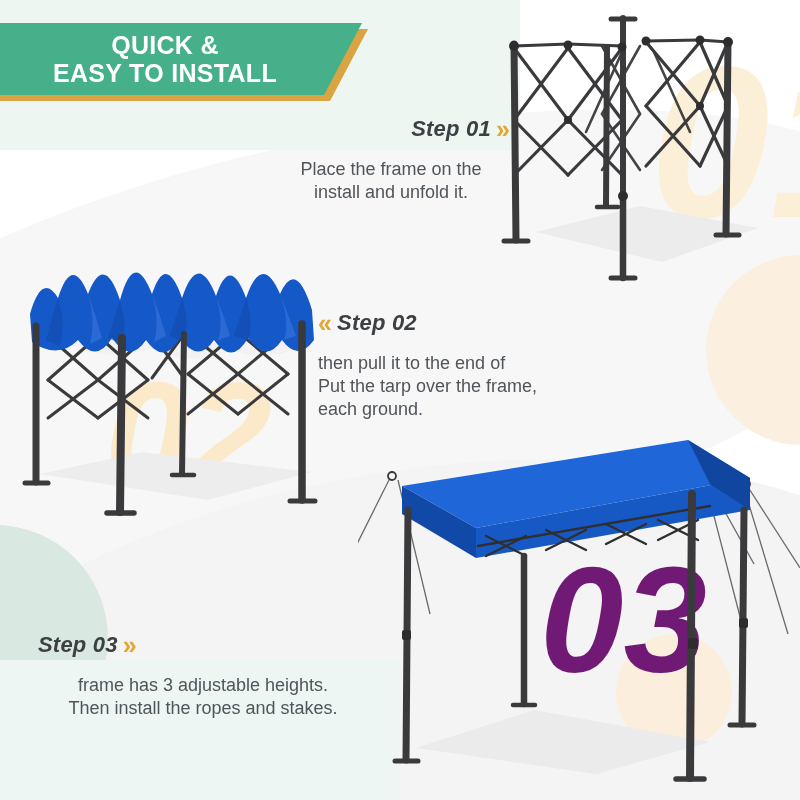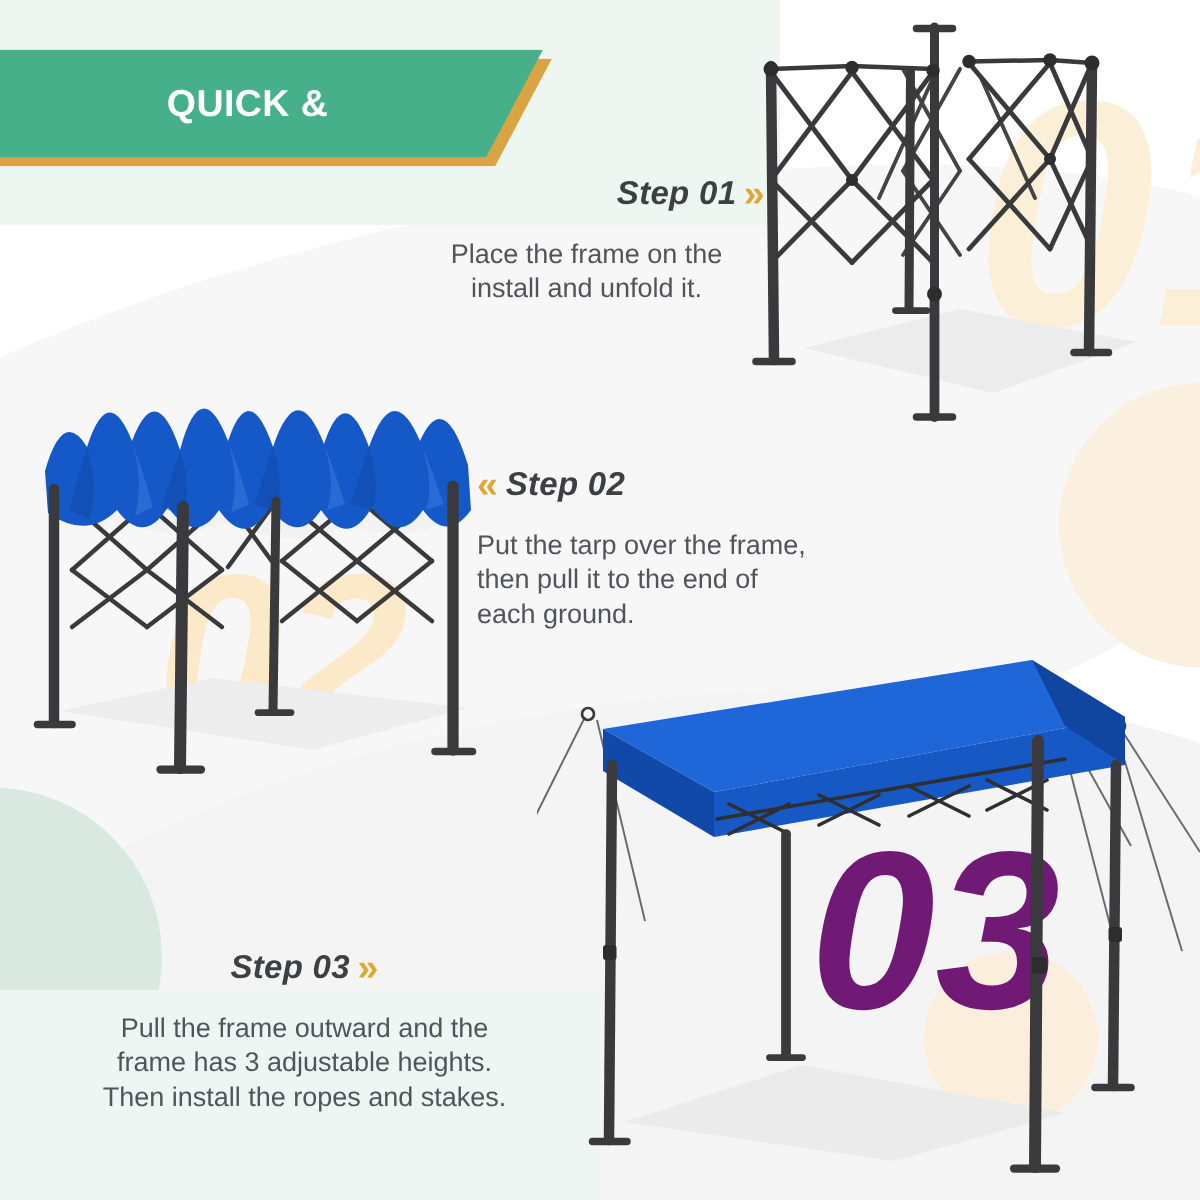--- a/index.html
+++ b/index.html
@@ -52,21 +52,21 @@
     font-weight:bold;font-style:italic;
     color:#fbeacd;
     line-height:1;
     user-select:none;
   }
   #wm01{left:650px;top:35px;font-size:215px;color:#fcefd7;}
   #wm02{left:105px;top:360px;font-size:150px;color:#fbe9c9;}
   #wm03{left:540px;top:545px;font-size:150px;color:#701a75;}
 
   
-  .banner-wrap{position:absolute;left:0px;top:33px;width:372px;height:76px;}
+  .banner-wrap{position:absolute;left:0px;top:23px;width:372px;height:76px;}
   .banner-shadow{
     position:absolute;left:0;top:6px;width:368px;height:72px;
     background:#d9a441;
     clip-path:polygon(0 0, 368px 0, 330px 72px, 0 72px);
   }
   .banner{
     position:absolute;left:0;top:0;width:362px;height:72px;
     background:#45b089;
     clip-path:polygon(0 0, 362px 0, 324px 72px, 0 72px);
   }
@@ -89,21 +89,21 @@
     font-weight:400;
   }
 
   #step1{left:272px;top:116px;width:238px;text-align:center;}
   #step1 .step-head{justify-content:flex-end;}
 
   #step2{left:318px;top:310px;width:262px;text-align:left;}
   #step2 .step-head{justify-content:flex-start;}
 
   #step3{left:38px;top:632px;width:330px;text-align:center;}
-  #step3 .step-head{justify-content:center;}
+  #step3 .step-head{}
 
   
   .art{position:absolute;}
   .art svg{display:block;}
 </style>
 </head>
 <body>
 
 <div id="stage">
 
@@ -319,51 +319,51 @@
         <rect x="381" y="200" width="9" height="10" rx="2"></rect>
       </g>
     </svg>
   </div>
 
   <div class="banner-wrap">
     <div class="banner-shadow"></div>
     <div class="banner"></div>
     <div class="banner-text">
       <div>QUICK &amp;</div>
+      <div>EASY TO INSTALL</div>
     </div>
   </div>
 
   <div class="step" id="step1">
     <div class="step-head">
       <span>Step 01</span>
       <span class="chev">»</span>
     </div>
     <div class="step-body">
       <div>Place the frame on the</div>
       <div>install and unfold it.</div>
     </div>
   </div>
 
   <div class="step" id="step2">
     <div class="step-head">
       <span class="chev">«</span>
       <span>Step 02</span>
     </div>
     <div class="step-body">
+      <div>then pull it to the end of</div>
       <div>Put the tarp over the frame,</div>
-      <div>then pull it to the end of</div>
       <div>each ground.</div>
     </div>
   </div>
 
   <div class="step" id="step3">
     <div class="step-head">
       <span>Step 03</span>
       <span class="chev">»</span>
     </div>
     <div class="step-body">
-      <div>Pull the frame outward and the</div>
       <div>frame has 3 adjustable heights.</div>
       <div>Then install the ropes and stakes.</div>
     </div>
   </div>
 
 </div>
 
 </body></html>

